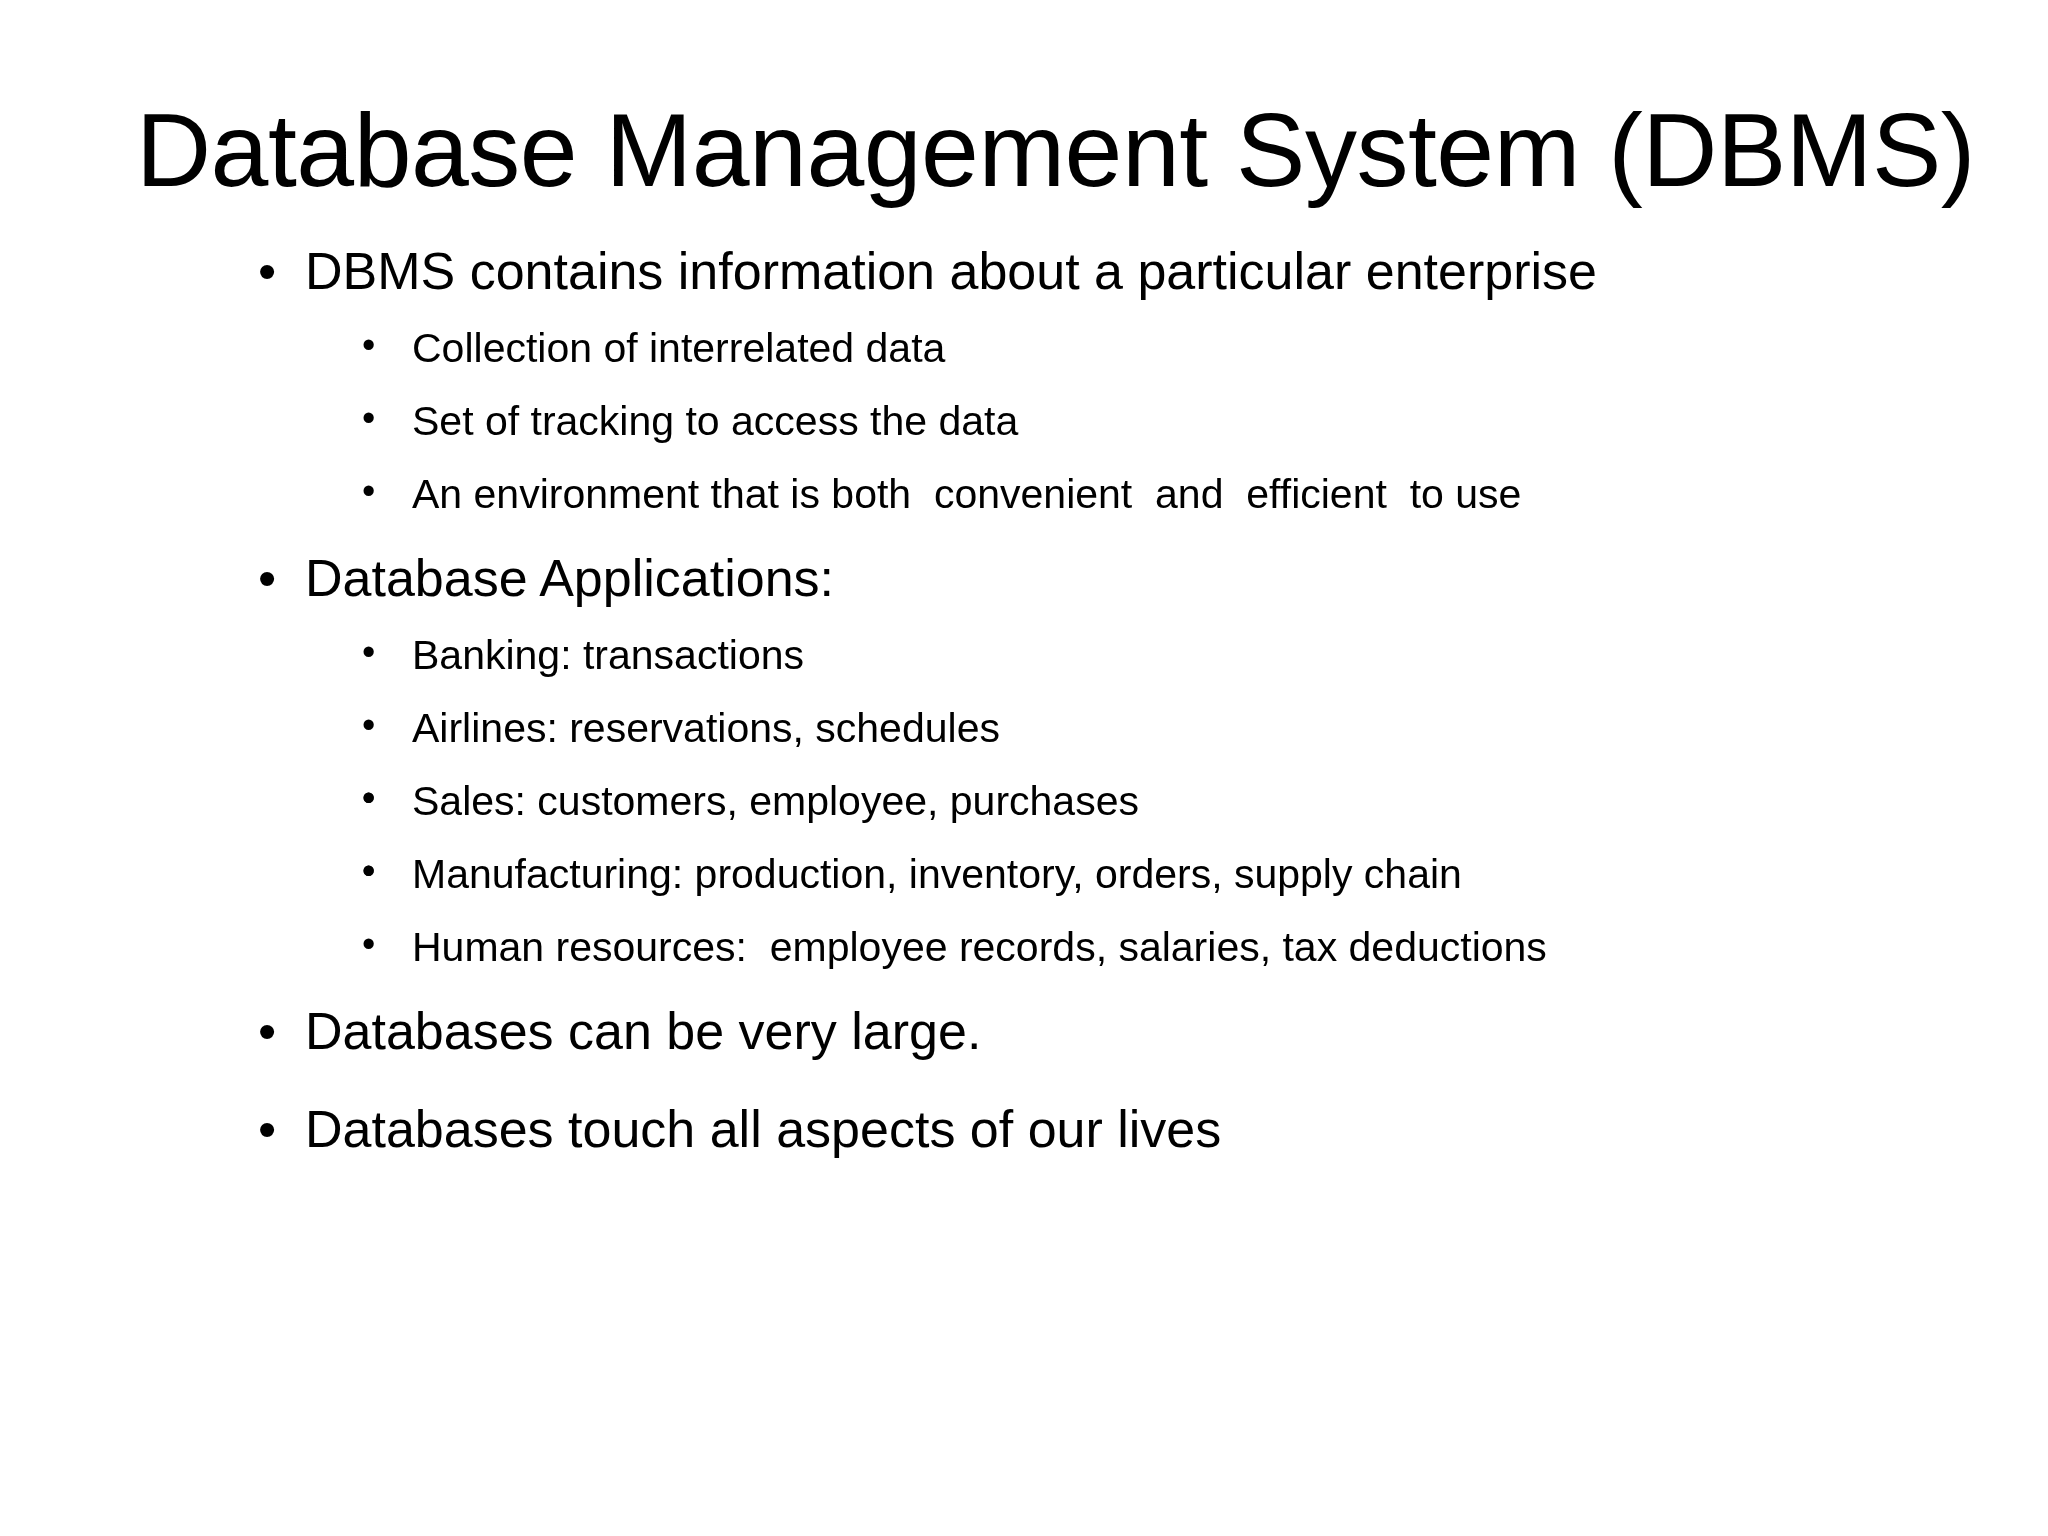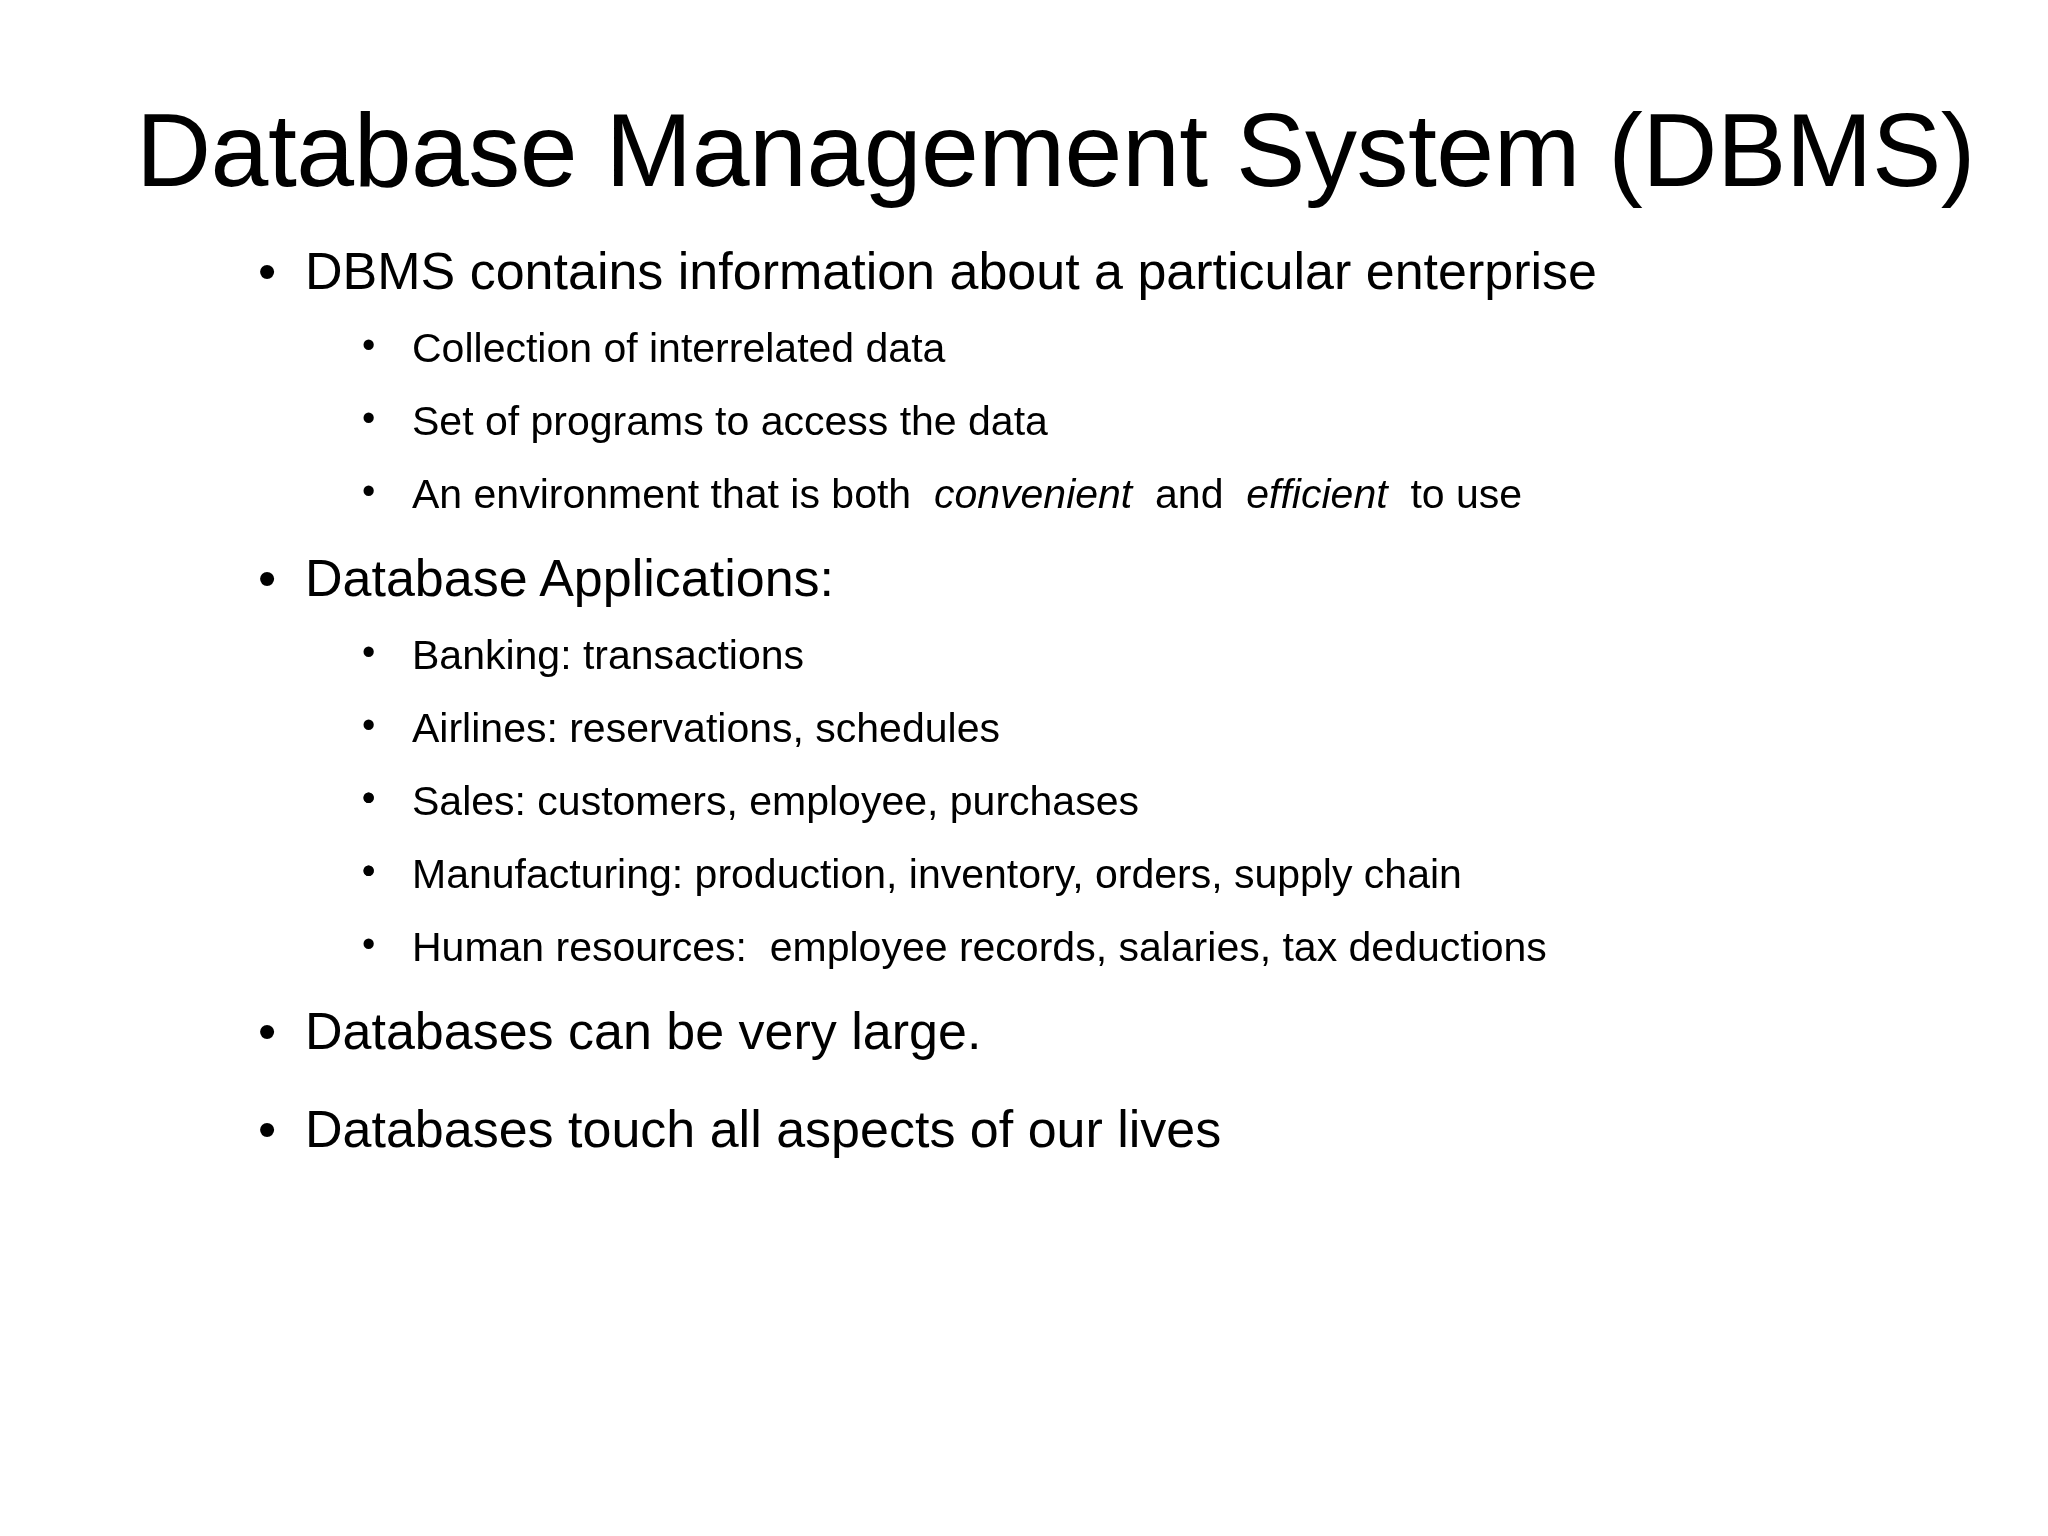--- a/index.html
+++ b/index.html
@@ -98,21 +98,20 @@
   }
   .group.tail-group {
     margin-top: 24px;
   }
 
   .txt {
     display: inline;
     white-space: pre;
   }
   .txt.it {
-    font-style: italic;
   }
 </style>
 </head>
 <body>
 
 <div class="slide">
 
   <h1 class="slide-title">Database Management System (DBMS)</h1>
 
   <div class="body-area">
@@ -126,21 +125,21 @@
 
       <div class="group sub-group">
 
         <div class="bullet-l2">
           <span class="dot">•</span>
           <span class="txt">Collection of interrelated data</span>
         </div>
 
         <div class="bullet-l2">
           <span class="dot">•</span>
-          <span class="txt">Set of programs to access the data</span>
+          <span class="txt">Set of tracking to access the data</span>
         </div>
 
         <div class="bullet-l2">
           <span class="dot">•</span>
           <span class="txt">An environment that is both </span>
           <span class="txt it">convenient</span>
           <span class="txt"> and </span>
           <span class="txt it">efficient</span>
           <span class="txt"> to use</span>
         </div>

